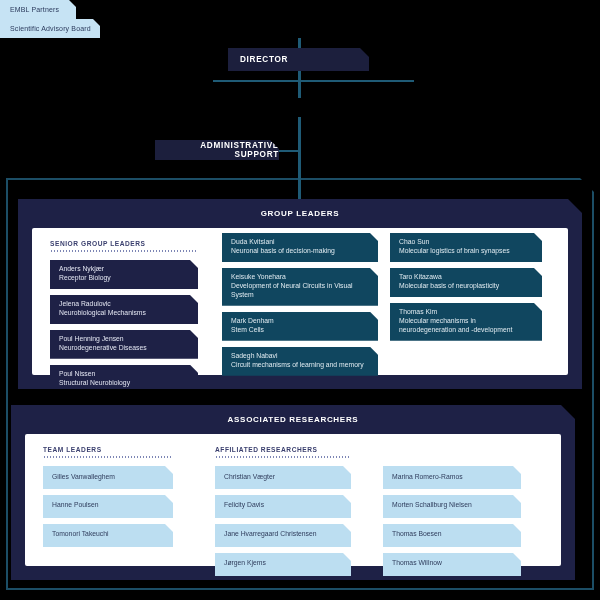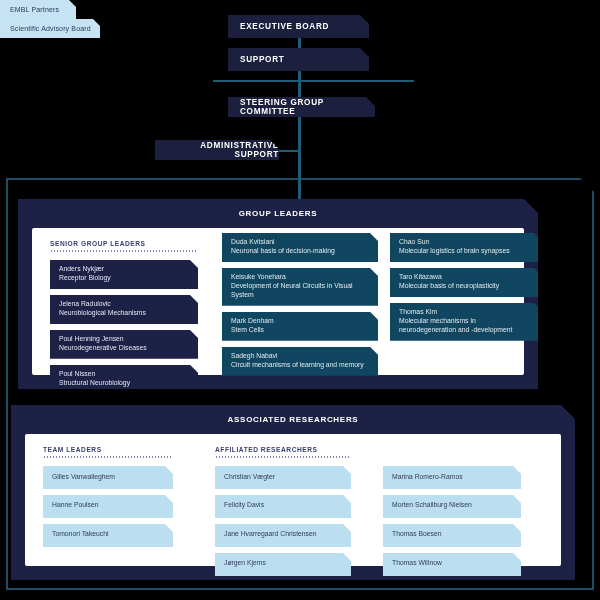--- a/index.html
+++ b/index.html
@@ -125,47 +125,41 @@
 
 <div id="root">
 
   <div class="vline" style="left:298px; top:38px; height:16px;"></div>
   <div class="vline" style="left:298px; top:71px; height:27px;"></div>
   <div class="hline" style="left:213px; top:80px; width:86px;"></div>
   <div class="hline" style="left:298px; top:80px; width:116px;"></div>
   <div class="vline" style="left:298px; top:117px; height:83px;"></div>
   <div class="hline" style="left:278px; top:150px; width:22px;"></div>
 
-  <div class="hbox notch" style="left:228px; top:15px; width:141px; height:23px;">
-    <span>EXECUTIVE BOARD</span>
-  </div>
 
   <div class="hbox notch" style="left:228px; top:48px; width:141px; height:23px;">
-    <span>SUPPORT</span>
+    <span>DIRECTOR</span>
   </div>
 
   <div class="sidebox notch-sm" style="left:138px; top:71px; width:76px; height:19px;">
     <span>EMBL Partners</span>
   </div>
 
   <div class="sidebox notch-sm" style="left:409px; top:71px; width:100px; height:19px;">
     <span>Scientific Advisory Board</span>
   </div>
 
-  <div class="hbox notch" style="left:228px; top:97px; width:147px; height:20px;">
-    <span>STEERING GROUP COMMITTEE</span>
-  </div>
 
   <div class="hbox notch" style="left:155px; top:140px; width:124px; height:20px;text-align:right;">
     <span>ADMINISTRATIVE SUPPORT</span>
   </div>
 
   <div id="outer-frame"></div>
 
-  <div class="panel notch-lg" style="left:18px; top:199px; width:520px; height:190px;">
+  <div class="panel notch-lg" style="left:18px; top:199px; width:564px; height:190px;">
     <div class="panel-title">GROUP LEADERS</div>
     <div class="panel-inner" style="top:29px; height:147px;">
 
       <div class="col" style="left:18px; top:12px; width:148px;">
         <div class="sec-head">SENIOR GROUP LEADERS</div>
         <div class="dots"></div>
         <div id="senior-list">
             <div class="card card-navy">
               <span class="nm">Anders Nykjær</span>
               <span class="rl">Receptor Biology</span>

